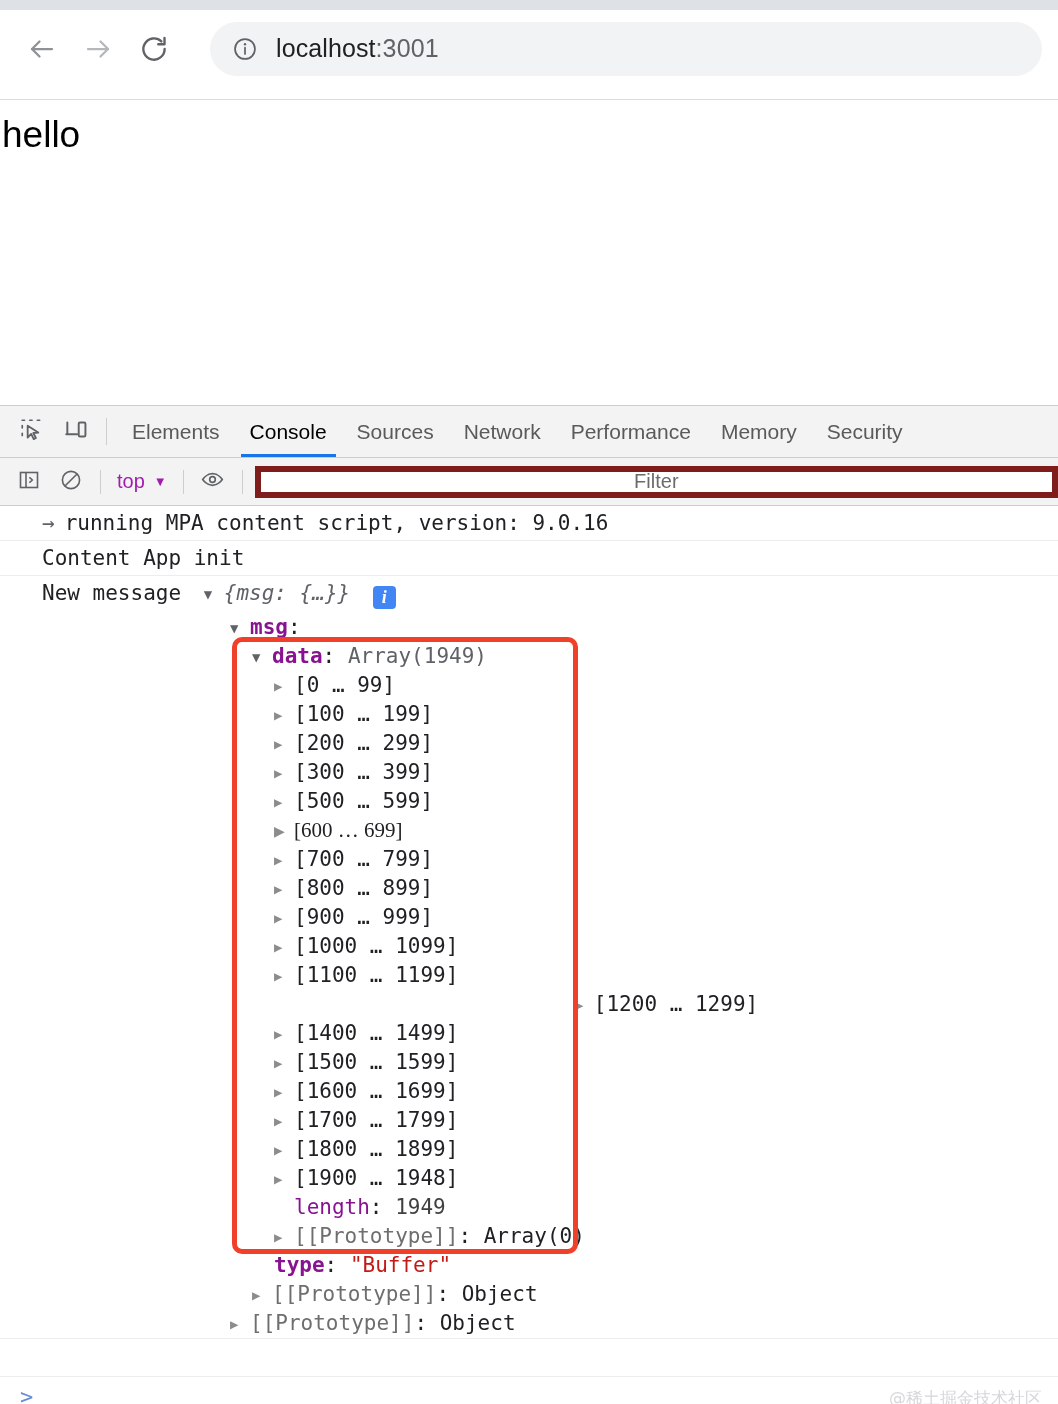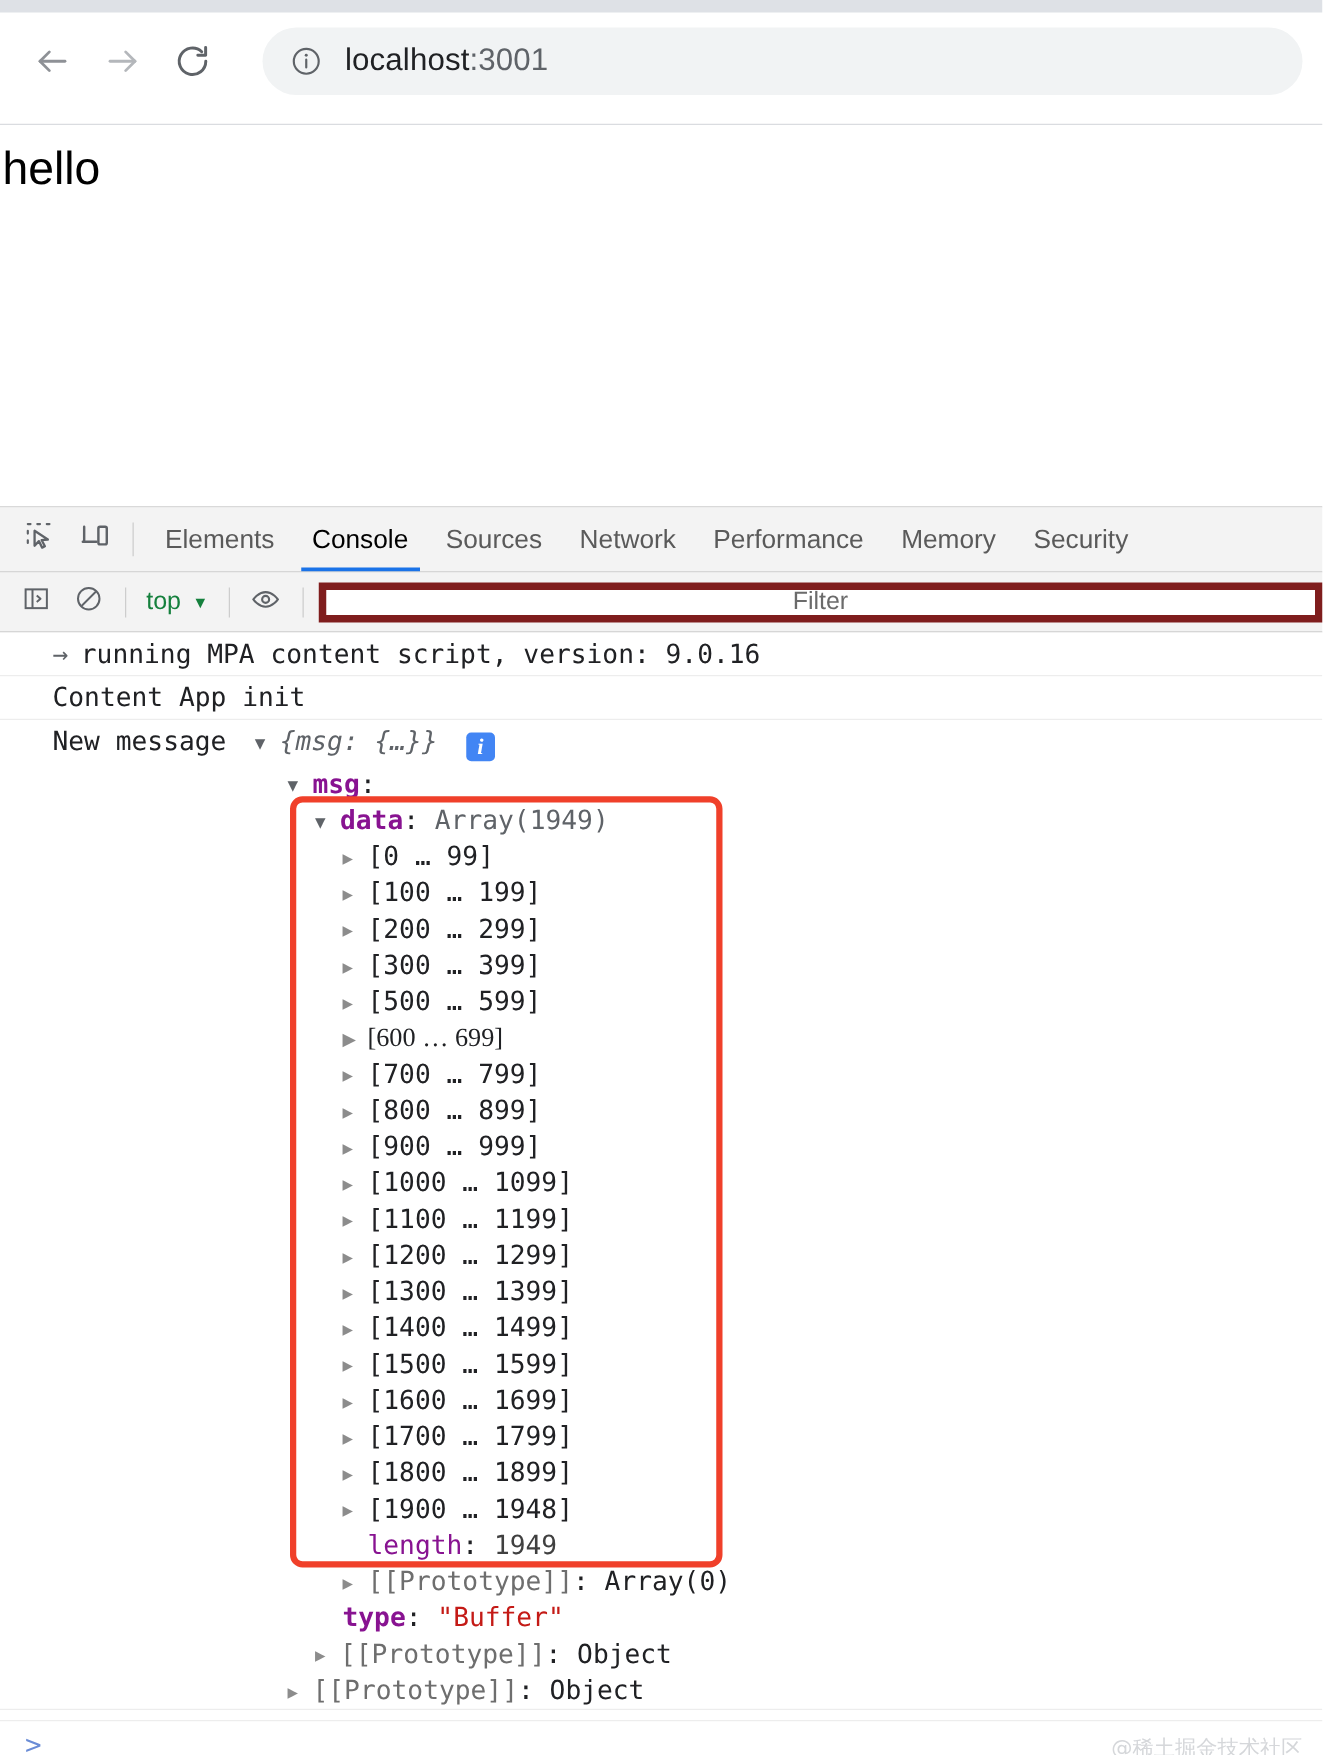--- a/index.html
+++ b/index.html
@@ -142,21 +142,21 @@
   .ct-sep {
     width: 1px; height: 24px;
     background: #cdcdcd;
     margin: 0 8px;
     flex: 0 0 auto;
   }
   #ct-context {
     display: flex; align-items: center; gap: 9px;
     padding: 0 8px;
     font-size: 20px;
-    color: #15803d;
+    color: #a21caf;
     cursor: pointer;
     flex: 0 0 auto;
     text-align: right;
   }
   #ct-filter {
     flex: 1 1 auto;
     height: 32px;
     margin-left: 4px;
     background: #ffffff;
     border: 6px solid #7f1d1d;
@@ -433,22 +433,21 @@
             <div class="obj-line" style="padding-left: 232px;"><span class="tri">▶</span><span>[100 … 199]</span></div>
             <div class="obj-line" style="padding-left: 232px;"><span class="tri">▶</span><span>[200 … 299]</span></div>
             <div class="obj-line" style="padding-left: 232px;"><span class="tri">▶</span><span>[300 … 399]</span></div>
             <div class="obj-line" style="padding-left: 232px;"><span class="tri">▶</span><span>[500 … 599]</span></div>
             <div class="obj-line" style="padding-left: 232px; font-family: Liberation Serif, serif;"><span class="tri">▶</span><span>[600 … 699]</span></div>
             <div class="obj-line" style="padding-left: 232px;"><span class="tri">▶</span><span>[700 … 799]</span></div>
             <div class="obj-line" style="padding-left: 232px;"><span class="tri">▶</span><span>[800 … 899]</span></div>
             <div class="obj-line" style="padding-left: 232px;"><span class="tri">▶</span><span>[900 … 999]</span></div>
             <div class="obj-line" style="padding-left: 232px;"><span class="tri">▶</span><span>[1000 … 1099]</span></div>
             <div class="obj-line" style="padding-left: 232px;"><span class="tri">▶</span><span>[1100 … 1199]</span></div>
-            <div class="obj-line" style="padding-left: 232px;"><span class="tri">▶</span><span>[1200 … 1299]</span></div>
-            <div class="obj-line" style="padding-left: 232px;"><span class="tri">▶</span><span>[1300 … 1399]</span></div>
+            <div class="obj-line" style="padding-left: 232px; text-align: center;"><span class="tri">▶</span><span>[1200 … 1299]</span></div>
             <div class="obj-line" style="padding-left: 232px;"><span class="tri">▶</span><span>[1400 … 1499]</span></div>
             <div class="obj-line" style="padding-left: 232px;"><span class="tri">▶</span><span>[1500 … 1599]</span></div>
             <div class="obj-line" style="padding-left: 232px;"><span class="tri">▶</span><span>[1600 … 1699]</span></div>
             <div class="obj-line" style="padding-left: 232px;"><span class="tri">▶</span><span>[1700 … 1799]</span></div>
             <div class="obj-line" style="padding-left: 232px;"><span class="tri">▶</span><span>[1800 … 1899]</span></div>
             <div class="obj-line" style="padding-left: 232px;"><span class="tri">▶</span><span>[1900 … 1948]</span></div>
           </div>
 
         <div class="obj-line" style="padding-left:252px">
           <span class="key-plain">length</span><span>: </span><span class="val-num">1949</span>

